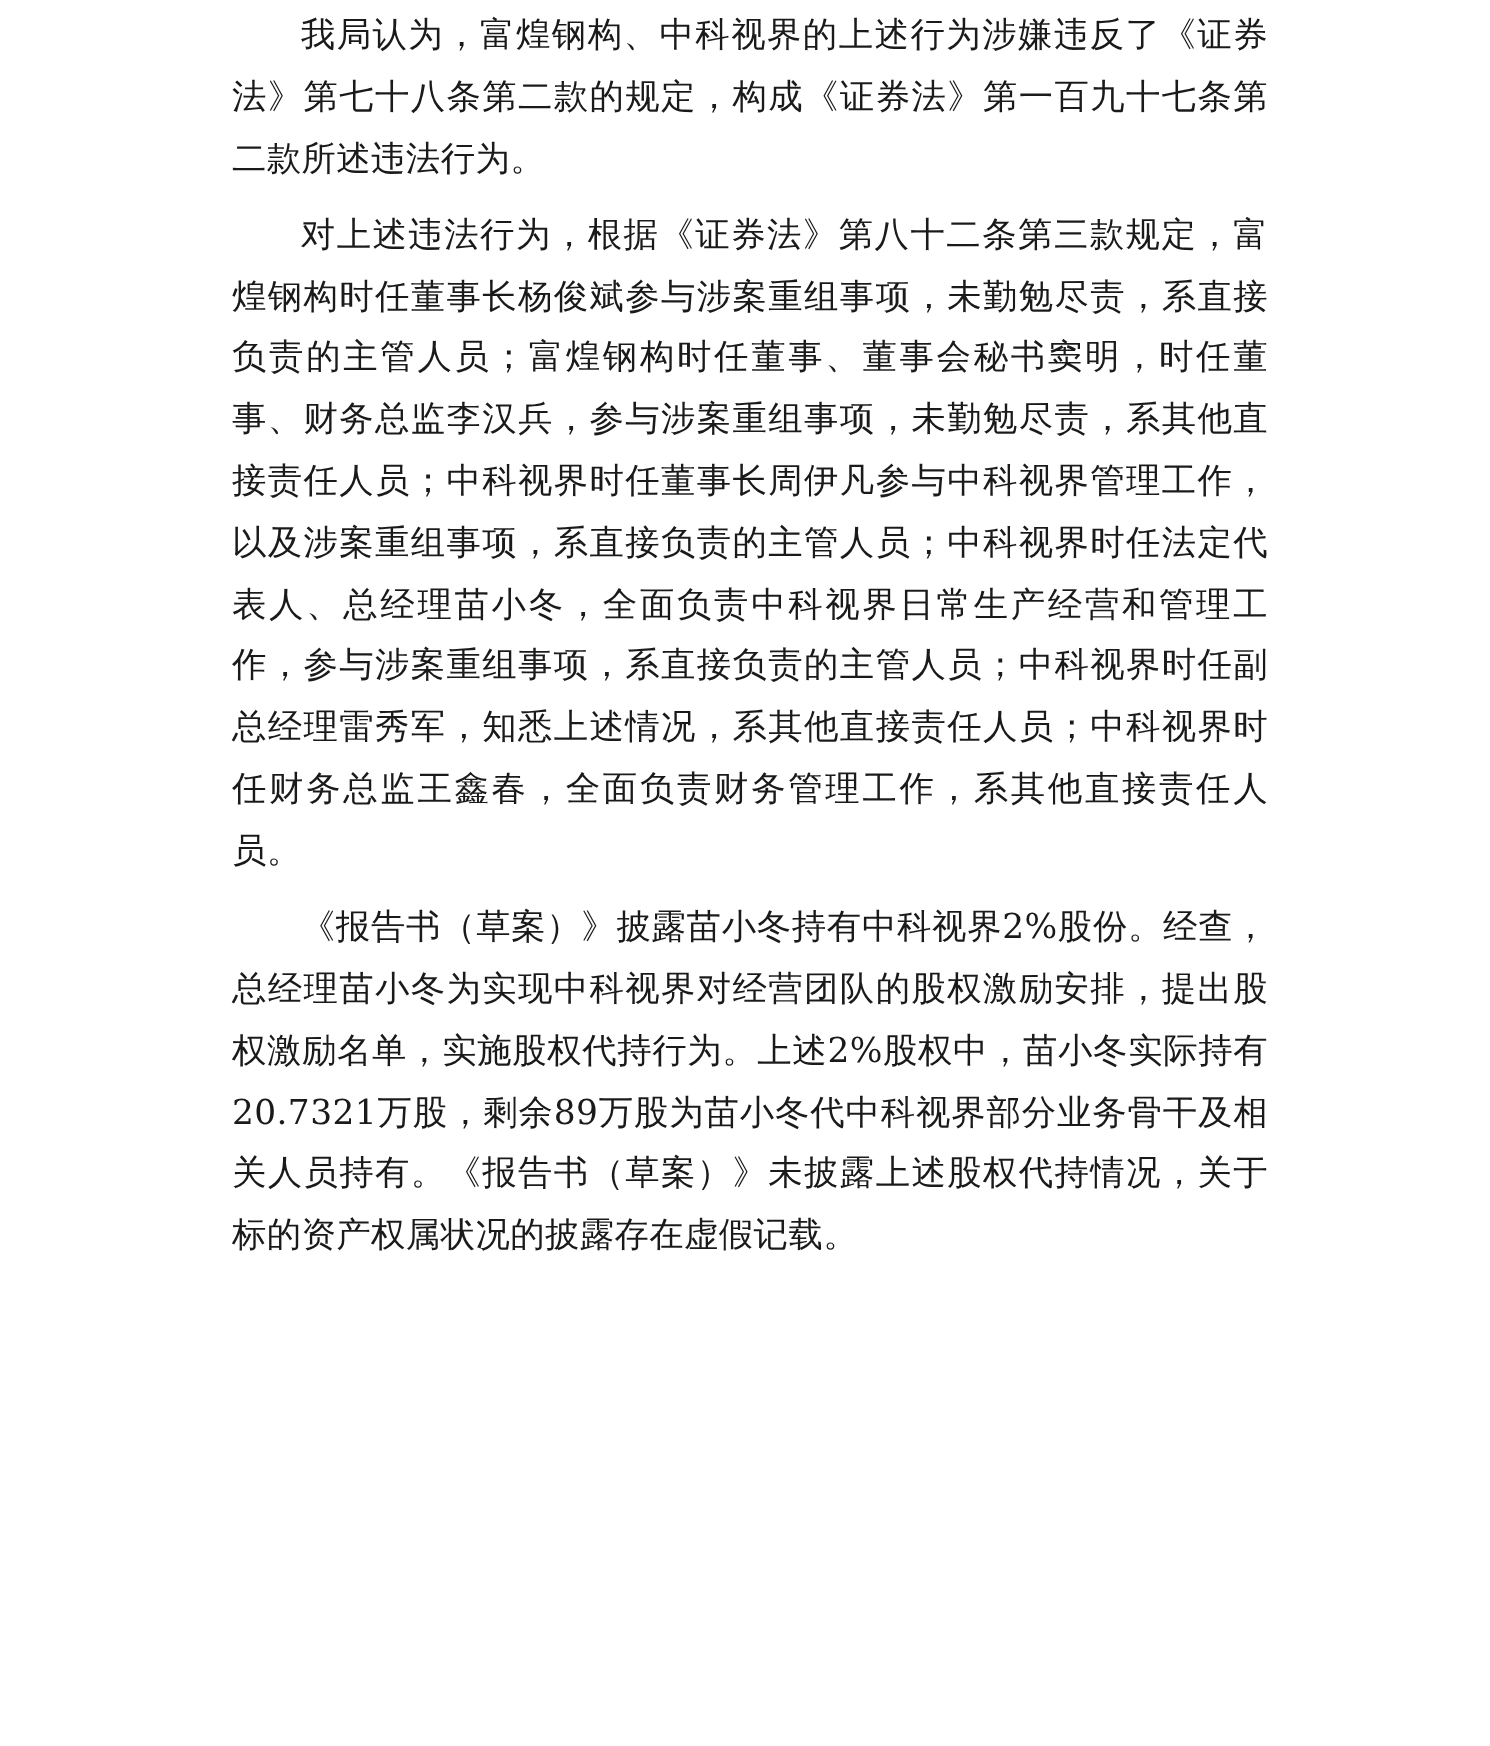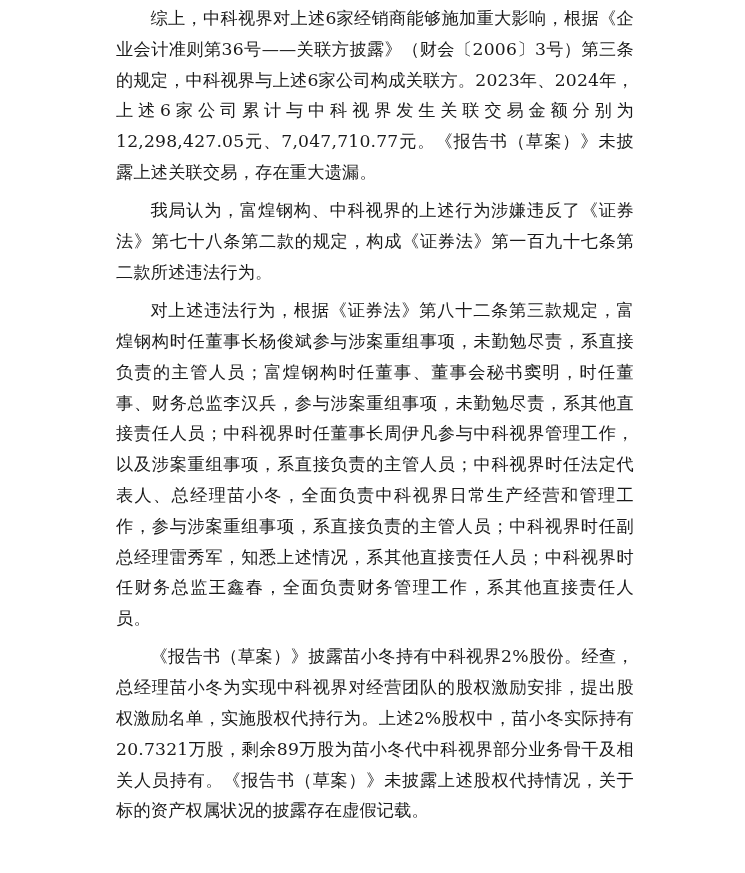--- a/index.html
+++ b/index.html
@@ -33,18 +33,17 @@
     .heading {
       margin: 0 0 4px 0;
       text-indent: 2em;
       letter-spacing: 0.2px;
     }
   </style>
 </head>
 <body>
 
 <div class="page">
-  <p class="para">综上，中科视界对上述6家经销商能够施加重大影响，根据《企业会计准则第36号——关联方披露》（财会〔2006〕3号）第三条的规定，中科视界与上述6家公司构成关联方。2023年、2024年，上述6家公司累计与中科视界发生关联交易金额分别为12,298,427.05元、7,047,710.77元。《报告书（草案）》未披露上述关联交易，存在重大遗漏。</p>
   <p class="para">我局认为，富煌钢构、中科视界的上述行为涉嫌违反了《证券法》第七十八条第二款的规定，构成《证券法》第一百九十七条第二款所述违法行为。</p>
   <p class="para">对上述违法行为，根据《证券法》第八十二条第三款规定，富煌钢构时任董事长杨俊斌参与涉案重组事项，未勤勉尽责，系直接负责的主管人员；富煌钢构时任董事、董事会秘书窦明，时任董事、财务总监李汉兵，参与涉案重组事项，未勤勉尽责，系其他直接责任人员；中科视界时任董事长周伊凡参与中科视界管理工作，以及涉案重组事项，系直接负责的主管人员；中科视界时任法定代表人、总经理苗小冬，全面负责中科视界日常生产经营和管理工作，参与涉案重组事项，系直接负责的主管人员；中科视界时任副总经理雷秀军，知悉上述情况，系其他直接责任人员；中科视界时任财务总监王鑫春，全面负责财务管理工作，系其他直接责任人员。</p>
   <p class="para">《报告书（草案）》披露苗小冬持有中科视界2%股份。经查，总经理苗小冬为实现中科视界对经营团队的股权激励安排，提出股权激励名单，实施股权代持行为。上述2%股权中，苗小冬实际持有20.7321万股，剩余89万股为苗小冬代中科视界部分业务骨干及相关人员持有。《报告书（草案）》未披露上述股权代持情况，关于标的资产权属状况的披露存在虚假记载。</p>
 
 </div>
 
 </body></html>

